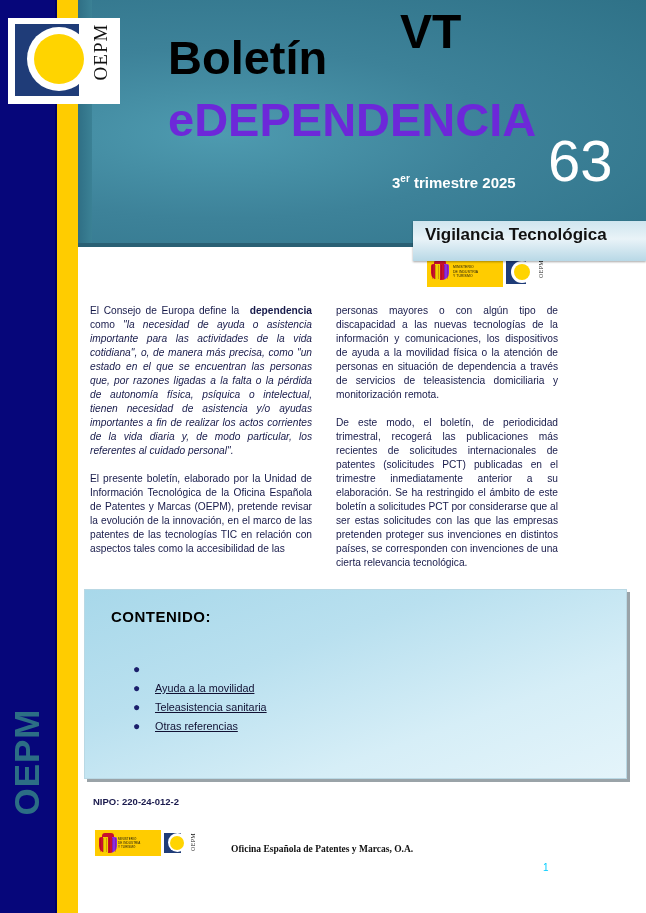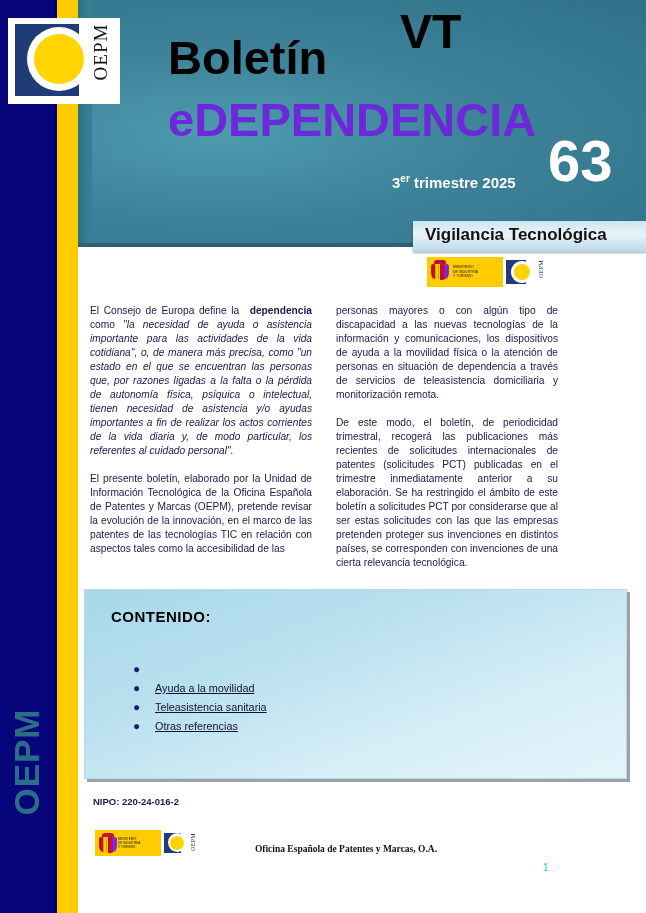--- a/index.html
+++ b/index.html
@@ -140,21 +140,21 @@
     font-weight: bold;
     color: #6d28d9;
     font-family: "Liberation Sans", sans-serif;
     line-height: 1;
     white-space: nowrap;
   }
   .title-num {
     position: absolute;
     left: 548px; top: 132px;
     font-size: 58px;
-    font-weight: bold;
+    font-weight: normal;
     color: #ffffff;
     font-family: "Liberation Sans", sans-serif;
     line-height: 1;
   }
   .title-trimestre {
     position: absolute;
     left: 392px; top: 173px;
     font-size: 15px;
     font-weight: bold;
     color: #ffffff;
@@ -163,21 +163,21 @@
   }
   .title-trimestre sup {
     font-size: 10px;
     vertical-align: super;
   }
 
   
   .vt-tab {
     position: absolute;
     left: 413px; top: 221px;
-    width: 233px; height: 31px;
+    width: 233px; height: 40px;
     background: linear-gradient(to bottom, #cfe5ef 0%, #e9f3f8 45%, #b8d8e6 100%);
     box-shadow: 0 1px 2px rgba(0,0,0,0.35);
     z-index: 7;
   }
   .vt-tab-label {
     position: absolute;
     left: 12px; top: 4px;
     font-size: 17px;
     font-weight: bold;
     color: #111111;
@@ -349,21 +349,21 @@
     left: 93px; top: 796px;
     font-size: 9.5px;
     font-weight: bold;
     color: #1a1a4d;
     font-family: "Liberation Sans", sans-serif;
   }
   .footer-org {
     position: absolute;
     left: 231px; top: 843px;
     width: 230px;
-    text-align: center;
+    text-align: left;
     font-family: "Liberation Serif", serif;
     font-size: 9.5px;
     font-weight: bold;
     color: #111111;
     line-height: 12px;
   }
   .footer-mail {
     display: block;
     color: #3366cc;
     text-decoration: underline;
@@ -453,21 +453,21 @@
       <span class="contenido-bullet">●</span>
       <span class="contenido-link">Teleasistencia sanitaria</span>
     </div>
     <div class="contenido-item">
       <span class="contenido-bullet">●</span>
       <span class="contenido-link">Otras referencias</span>
     </div>
   </div>
 </div>
 
-<div class="nipo">NIPO: 220-24-016-2</div>
+<div class="nipo">NIPO: 220-24-012-2</div>
 
 <div class="gov-logos footer-logos">
   <div class="min-box">
     <div class="min-shield">
       <div class="crown"></div>
         <div class="body"></div>
         <div class="pillars"></div>
     </div>
     <div class="min-text">
       <div>MINISTERIO</div>

